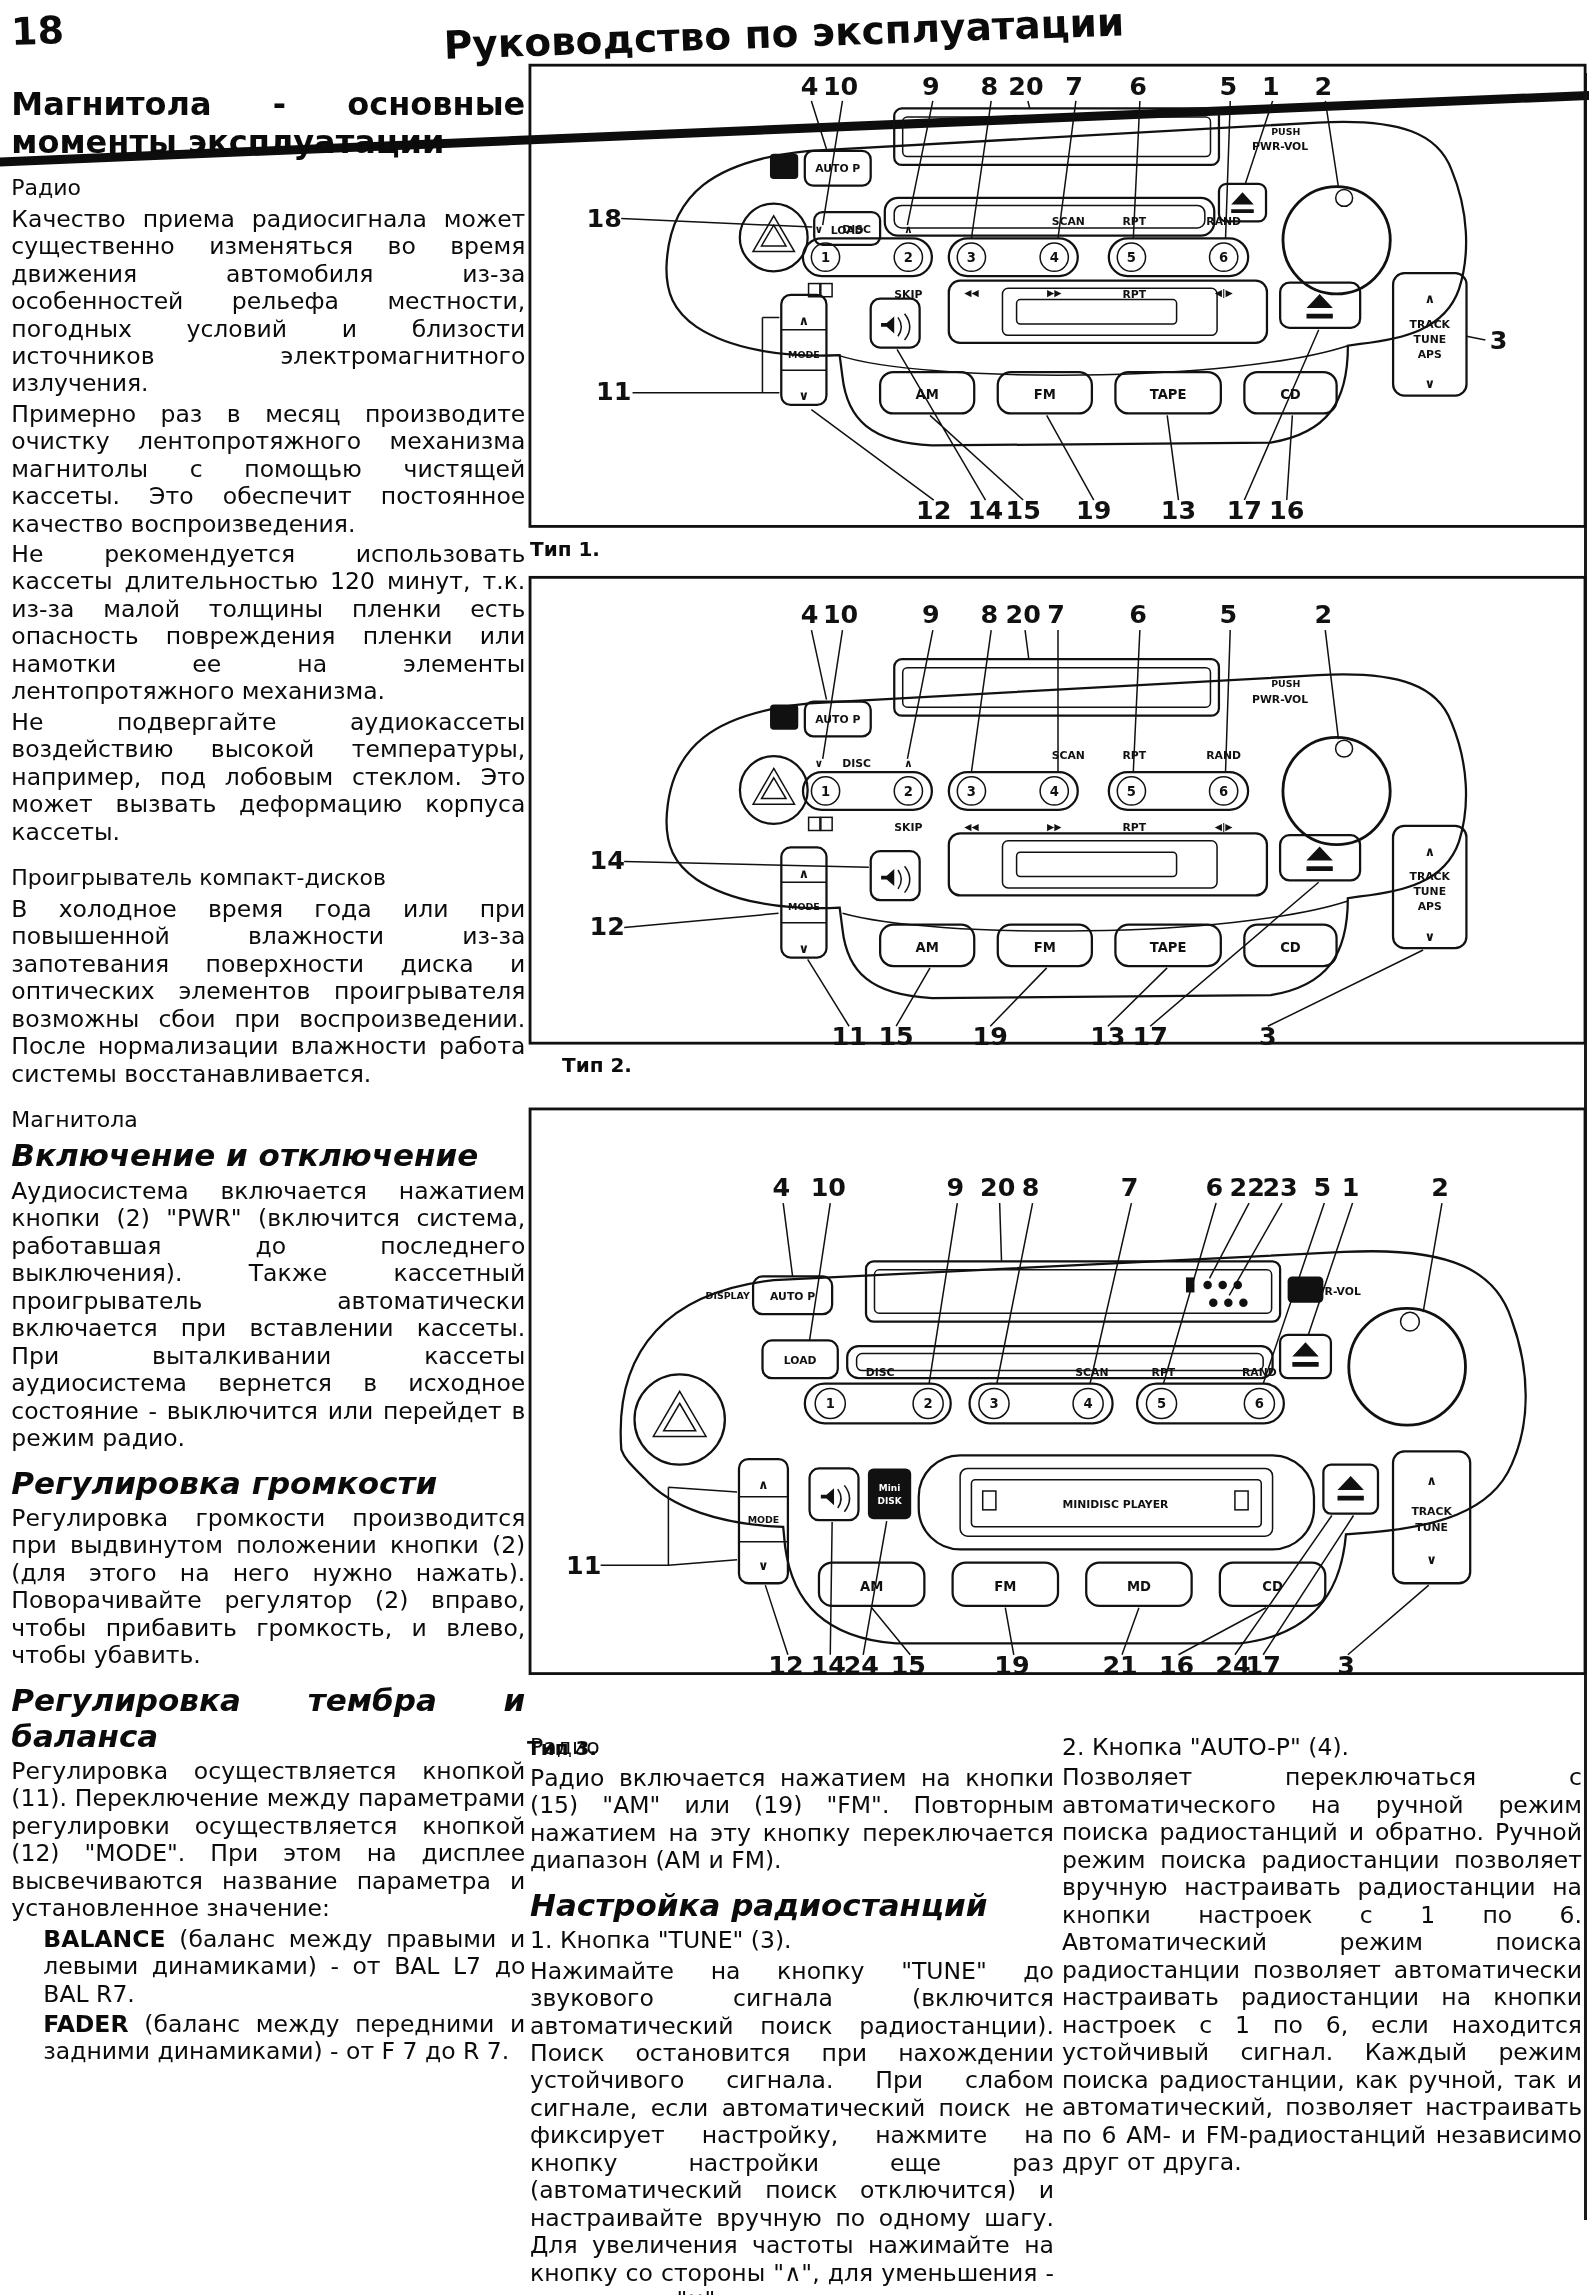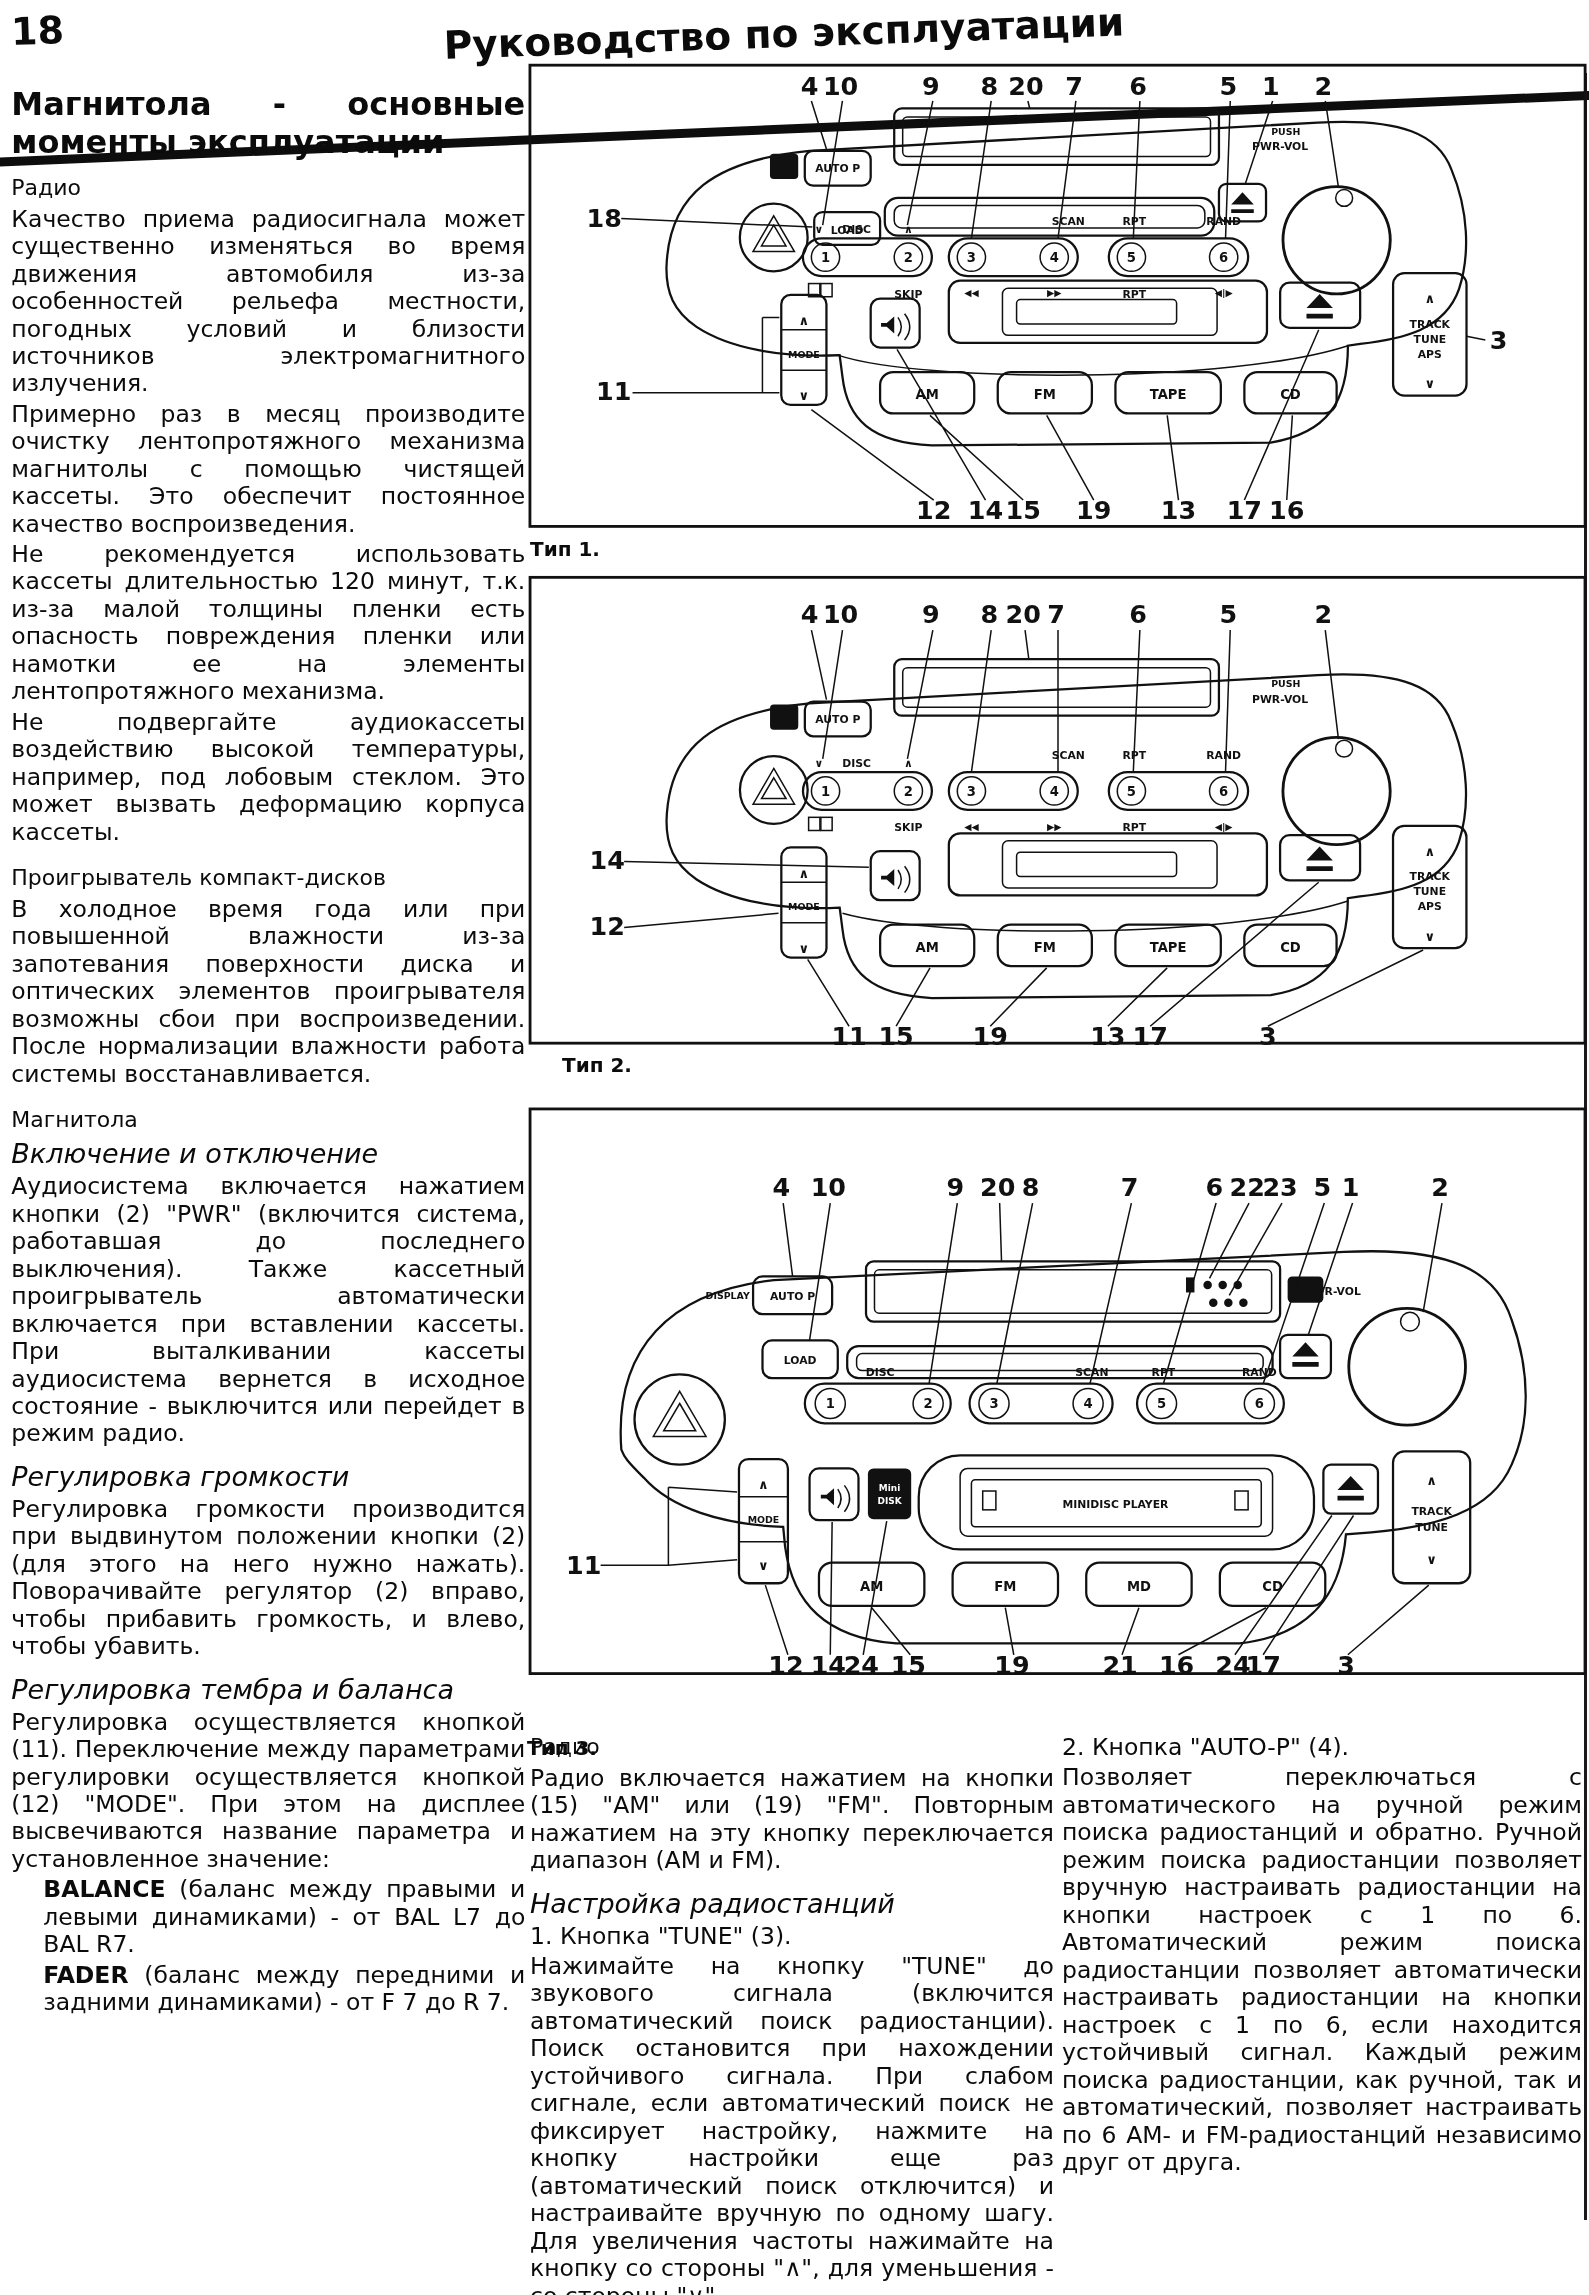--- a/index.html
+++ b/index.html
@@ -11,21 +11,21 @@
   .rule{position:absolute;left:-11.3px;top:158px;width:1640px;height:8.5px;background:#0d0d0d;
         transform:rotate(-2.4deg);transform-origin:left center}
   .edge{position:absolute;left:1584px;top:73px;width:2.8px;height:2147px;background:#1a1a1a}
   .col{position:absolute;text-align:justify}
   .leftcol{left:11.3px;top:83px;width:514px}
   .midcol{left:530px;top:1734px;width:524px}
   .rightcol{left:1062px;top:1734px;width:520px}
   .col p{font-size:23.5px;line-height:1.17;margin:0 0 2.8px;text-align:justify}
   .col h1{font-size:32px;line-height:1.2;margin:1.9px 0 13px;font-weight:bold}
   .col h2{font-size:22px;line-height:1.15;margin:19px 0 5.6px;font-weight:normal}
-  .col h3{font-size:27px;line-height:1.15;margin:13px 0 3.8px;font-weight:normal;font-style:italic}
+  .col h3{font-size:31px;line-height:1.15;margin:13px 0 3.8px;font-weight:bold;font-style:italic}
   .col p.first{margin-top:0}
   .col p.li{padding-left:32px}
   .cap{position:absolute;font-weight:bold;font-size:20px}
   svg{position:absolute}
   .oln{fill:none;stroke:#111;stroke-width:2.4px}
   .o3{stroke-width:3px}
   .thin{fill:none;stroke:#111;stroke-width:1.6px}
   .fillb{fill:#111;stroke:none}
   .num{font-family:"DejaVu Sans",sans-serif;font-weight:bold;font-size:27px;fill:#111;text-anchor:middle}
   .lab{font-family:"DejaVu Sans",sans-serif;font-weight:bold;font-size:11.5px;fill:#111;text-anchor:middle}

